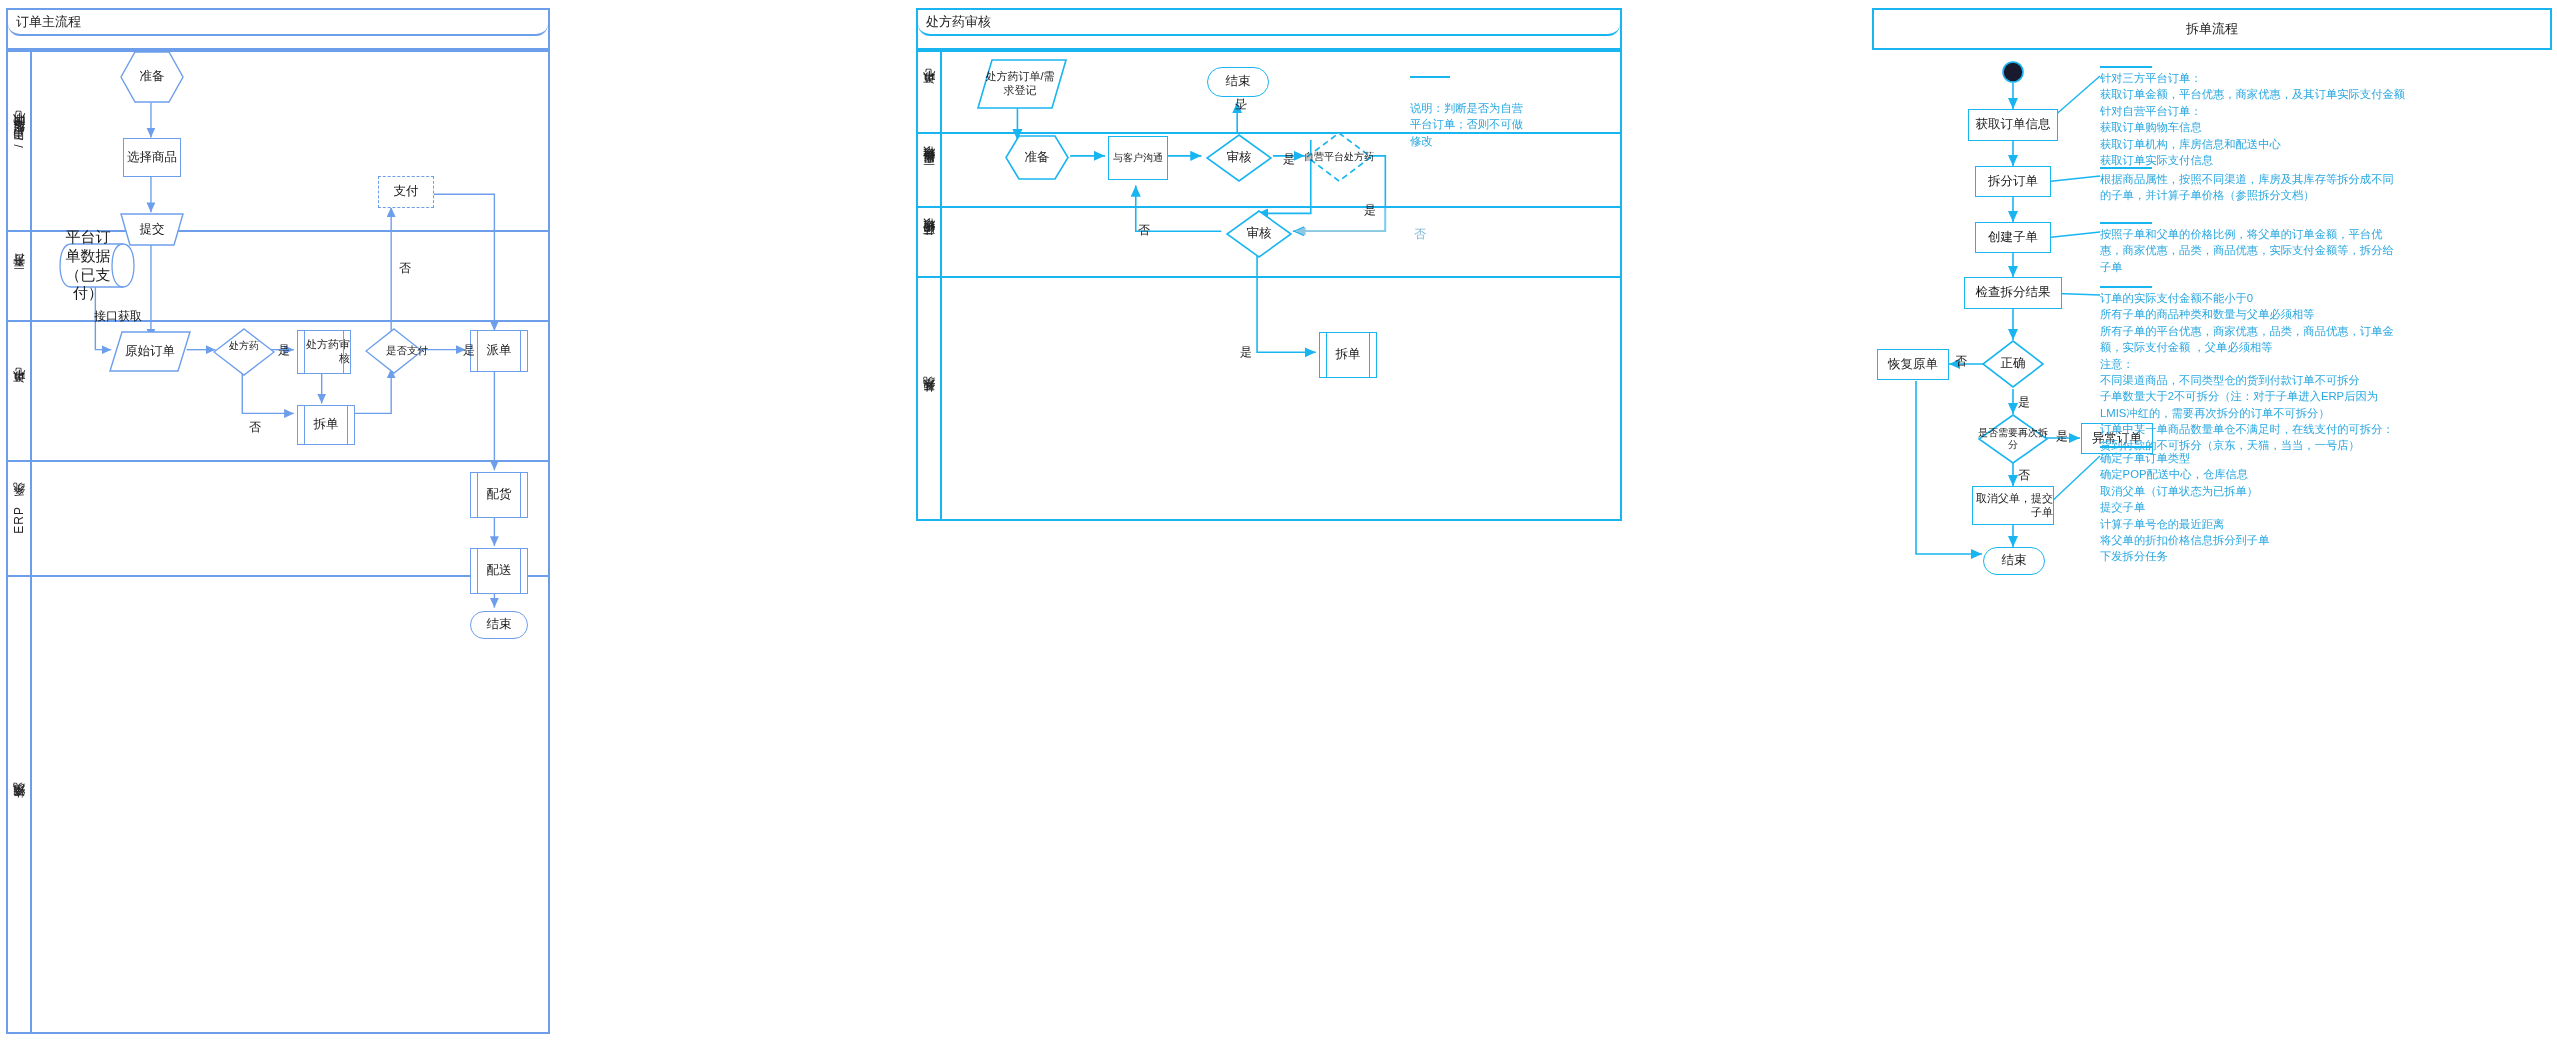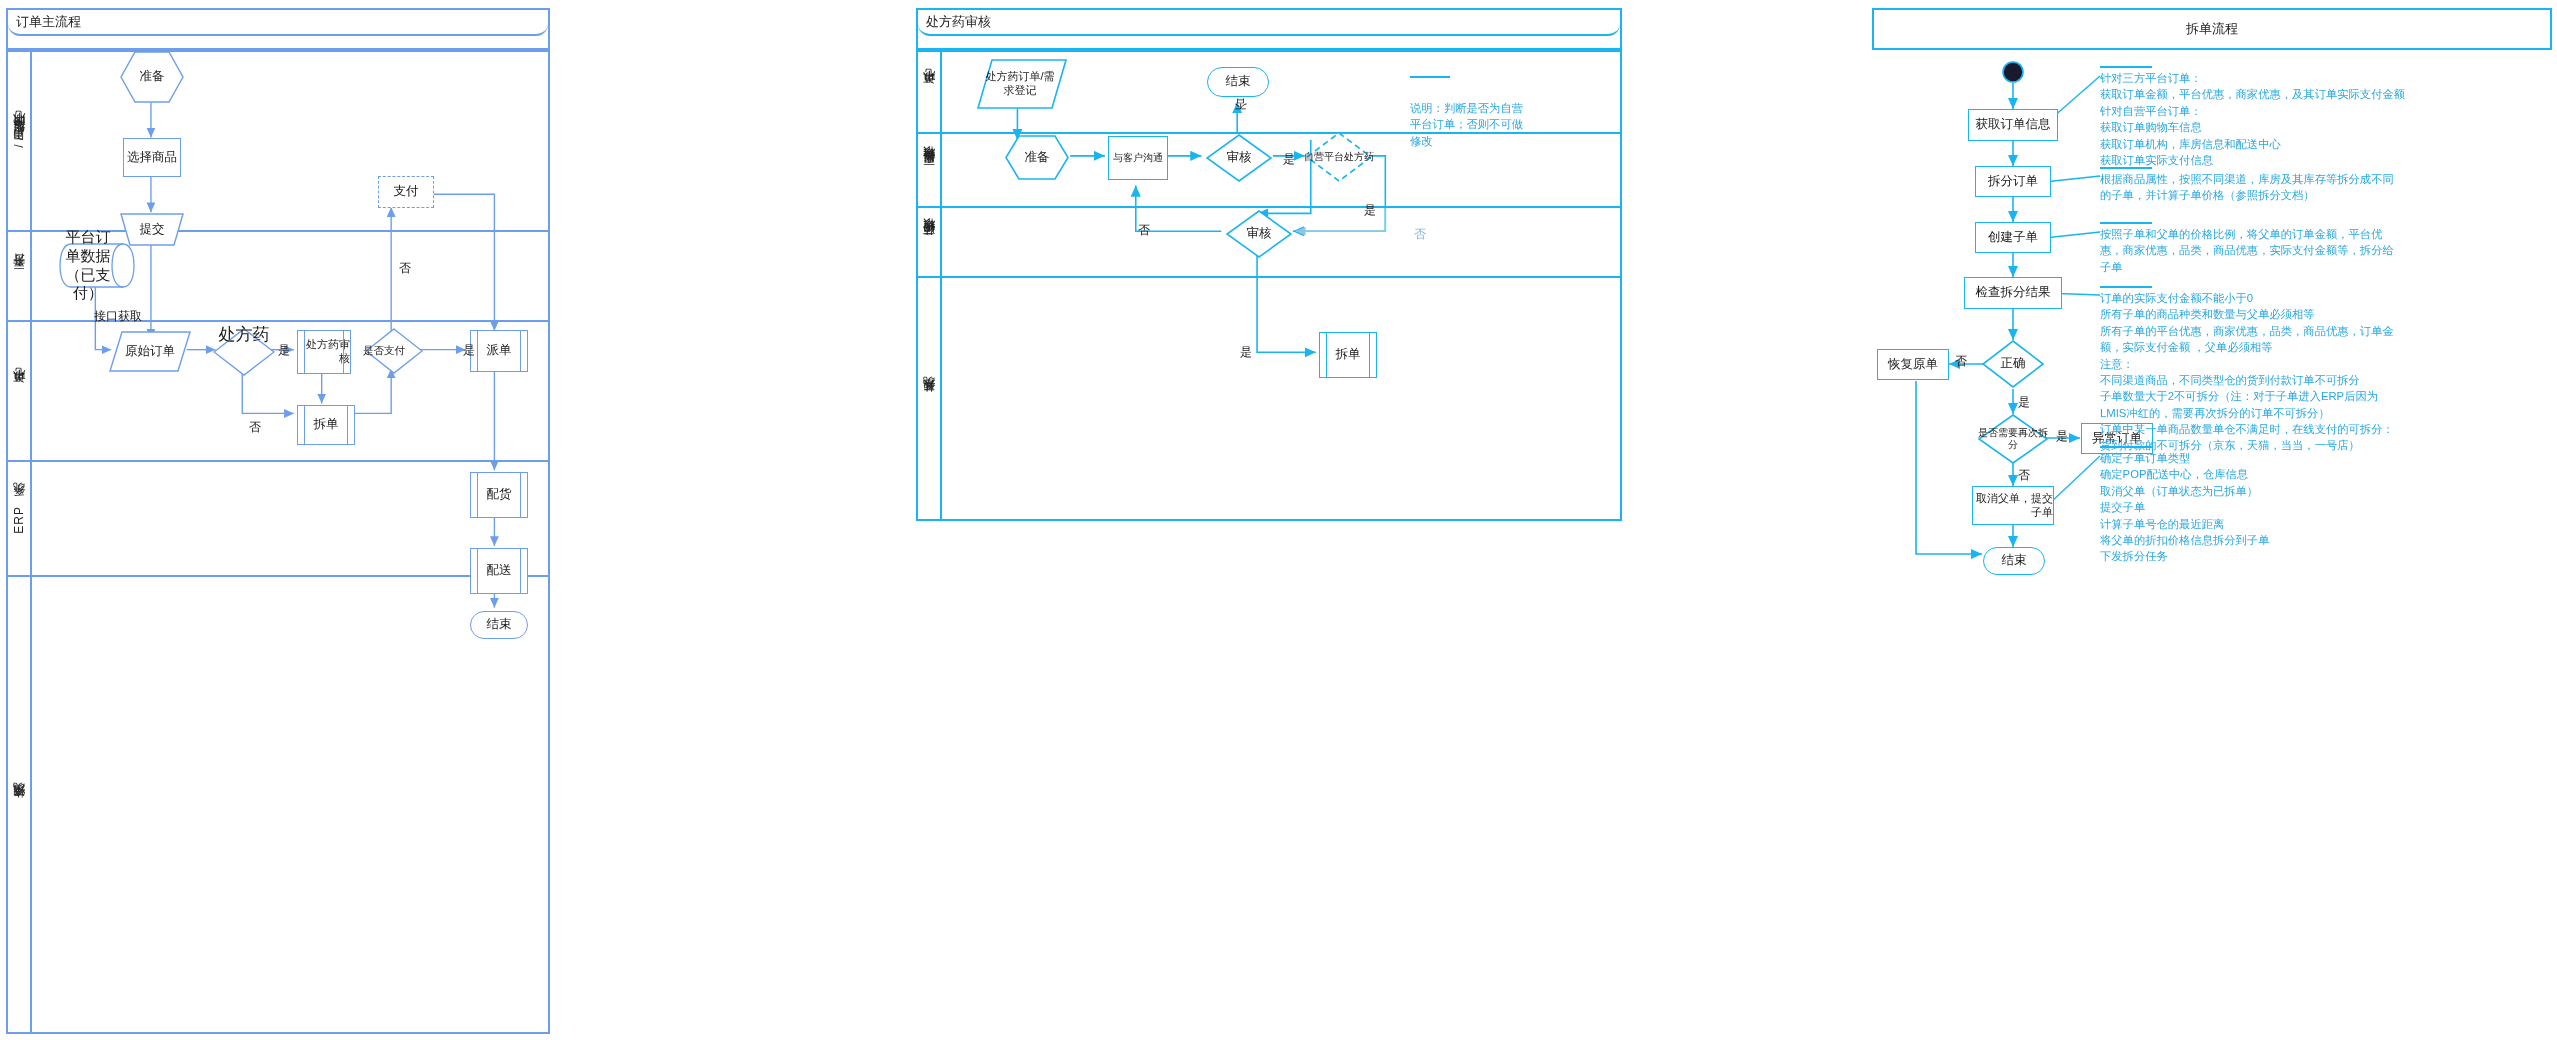--- a/index.html
+++ b/index.html
@@ -162,30 +162,30 @@
     <div class="node n-dash-blue" style="left:370px;top:166px;width:56px;height:32px;">支付</div>
 
     <svg style="position:absolute;left:100px;top:320px;width:84px;height:43px;" viewBox="0 0 84 43">
       <polygon points="14,2 82,2 70,41 2,41" fill="#fff" stroke="#6d9eeb" stroke-width="1.4"></polygon>
     </svg>
     <div class="shape-lbl" style="left:100px;top:320px;width:84px;height:43px;">原始订单</div>
 
     <svg style="position:absolute;left:205px;top:318px;width:62px;height:48px;" viewBox="0 0 62 48">
       <polygon points="31,1 61,24 31,47 1,24" fill="#fff" stroke="#6d9eeb" stroke-width="1.4"></polygon>
     </svg>
-    <div class="shape-lbl" style="left:205px;top:301px;width:62px;height:48px;font-size:17px;">处方药</div>
+    <div class="shape-lbl" style="left:205px;top:312px;width:62px;height:48px;font-size:10px;">处方药</div>
 
     <div class="node n-blue sub-blue" style="left:289px;top:320px;width:54px;height:44px;font-size:11px;">处方药审核</div>
 
     <div class="node n-blue sub-blue" style="left:289px;top:395px;width:58px;height:40px;">拆单</div>
 
     <svg style="position:absolute;left:357px;top:318px;width:58px;height:46px;" viewBox="0 0 58 46">
       <polygon points="29,1 57,23 29,45 1,23" fill="#fff" stroke="#6d9eeb" stroke-width="1.4"></polygon>
     </svg>
-    <div class="shape-lbl" style="left:345px;top:318px;width:62px;height:46px;font-size:10.5px;">是否支付</div>
+    <div class="shape-lbl" style="left:368px;top:318px;width:62px;height:46px;font-size:10.5px;">是否支付</div>
 
     <div class="node n-blue sub-blue" style="left:462px;top:320px;width:58px;height:42px;">派单</div>
 
     <div class="node n-blue sub-blue" style="left:462px;top:462px;width:58px;height:46px;">配货</div>
 
     <div class="node n-blue sub-blue" style="left:462px;top:538px;width:58px;height:46px;">配送</div>
 
     <div class="node n-blue" style="left:462px;top:601px;width:58px;height:28px;border-radius:14px;">结束</div>
 
     <div class="txt" style="left:86px;top:298px;">接口获取</div>

